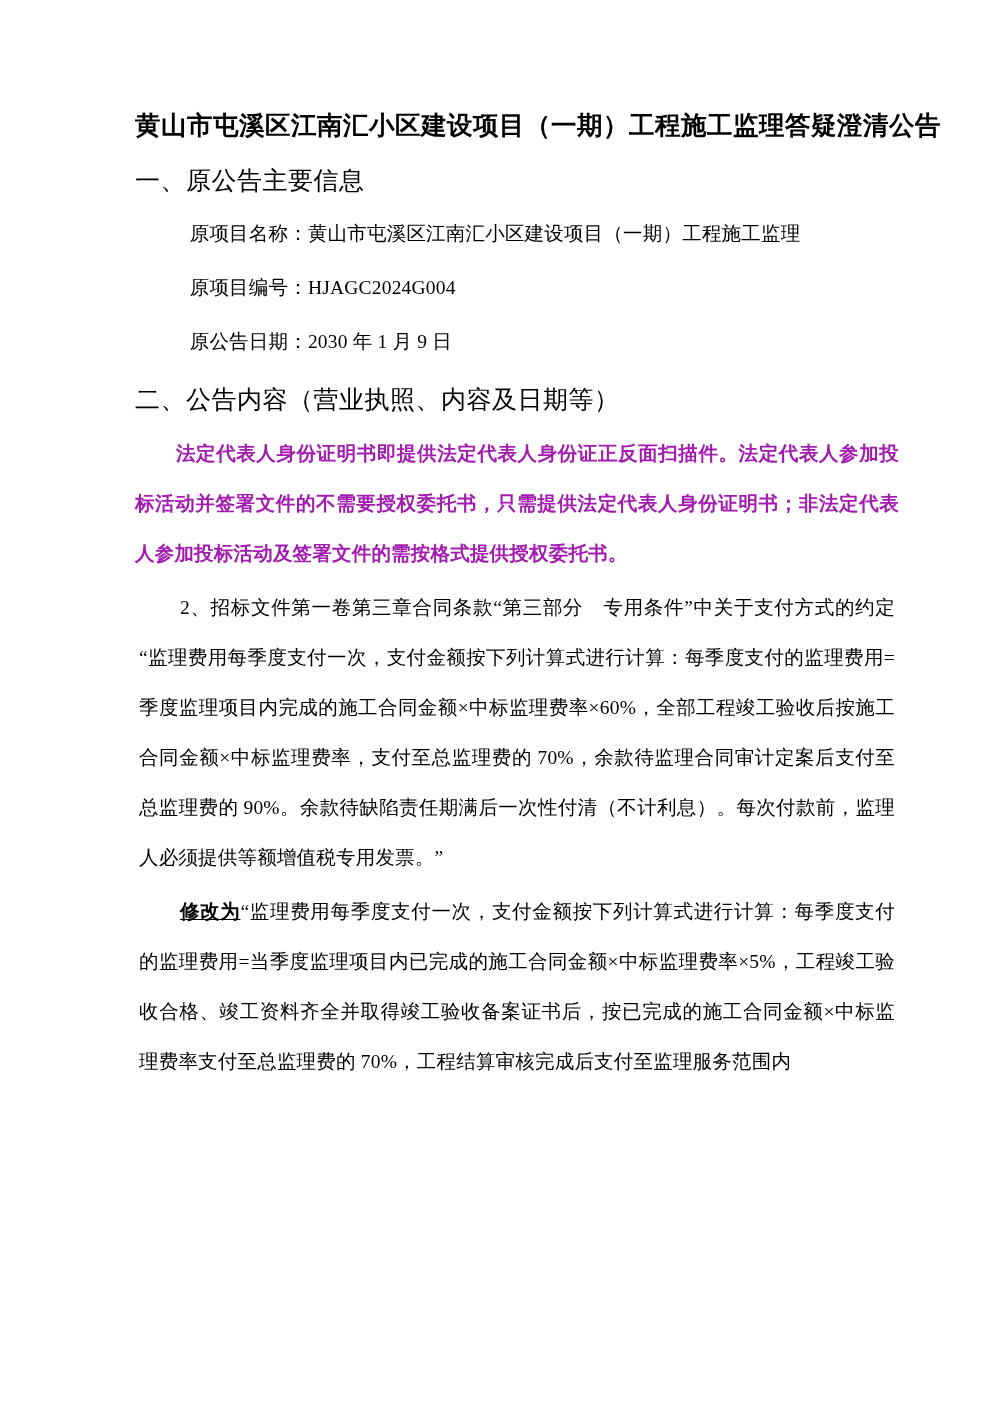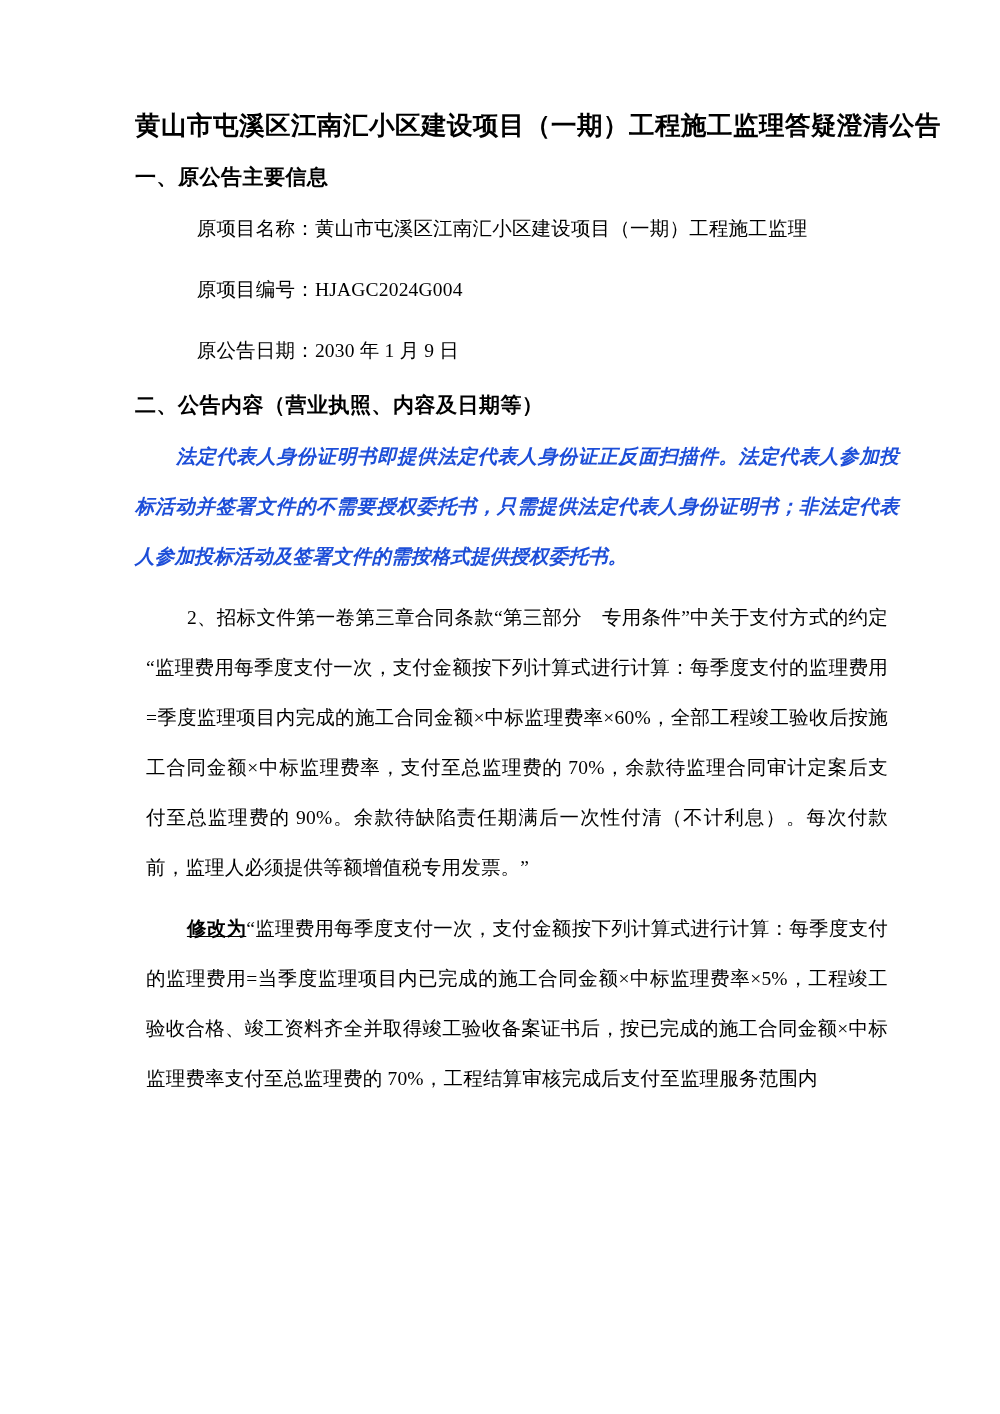--- a/index.html
+++ b/index.html
@@ -27,56 +27,55 @@
   .doc-title {
     font-size: 25.5px;
     font-weight: bold;
     text-align: center;
     letter-spacing: 0.5px;
     line-height: 1.4;
     margin: 0 0 18px 0;
     white-space: nowrap;
   }
   .heading {
-    font-size: 21px;
-    font-weight: bold;
+    font-size: 25px;
+    font-weight: normal;
     letter-spacing: 0.5px;
     margin: 14px 0 10px 0;
     line-height: 1.5;
   }
   .para {
     font-size: 19.5px;
     line-height: 50px;
     text-align: justify;
     text-justify: inter-ideograph;
-    margin: 11px;
+    margin: 4px;
     letter-spacing: 0.2px;
   }
   .indent2 {
     text-indent: 2.1em;
   }
   .indent-label {
     padding-left: 2.6em;
     text-indent: 0;
   }
   .red {
     color: #ff0000;
     font-weight: bold;
   }
   .red-block {
-    color: #1d4ed8;
+    color: #a21caf;
     font-weight: bold;
     font-size: 19.5px;
     line-height: 50px;
     text-align: justify;
     text-justify: inter-ideograph;
     text-indent: 2.1em;
     margin: 0;
     letter-spacing: 0.2px;
-    font-style: italic;
   }
   .bold-inline {
     font-weight: bold;
     text-decoration: underline;
   }
 </style>
 </head>
 <body>
 
 <div class="page">

